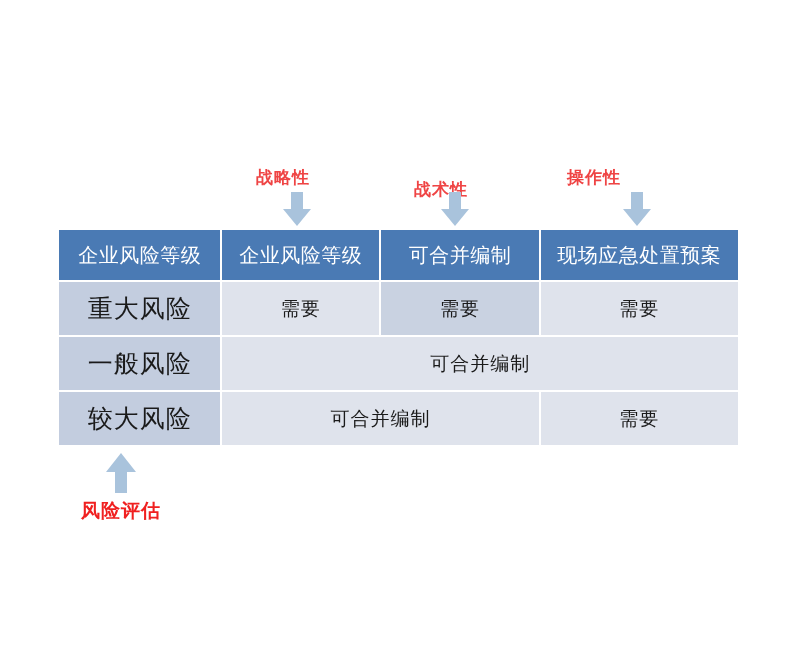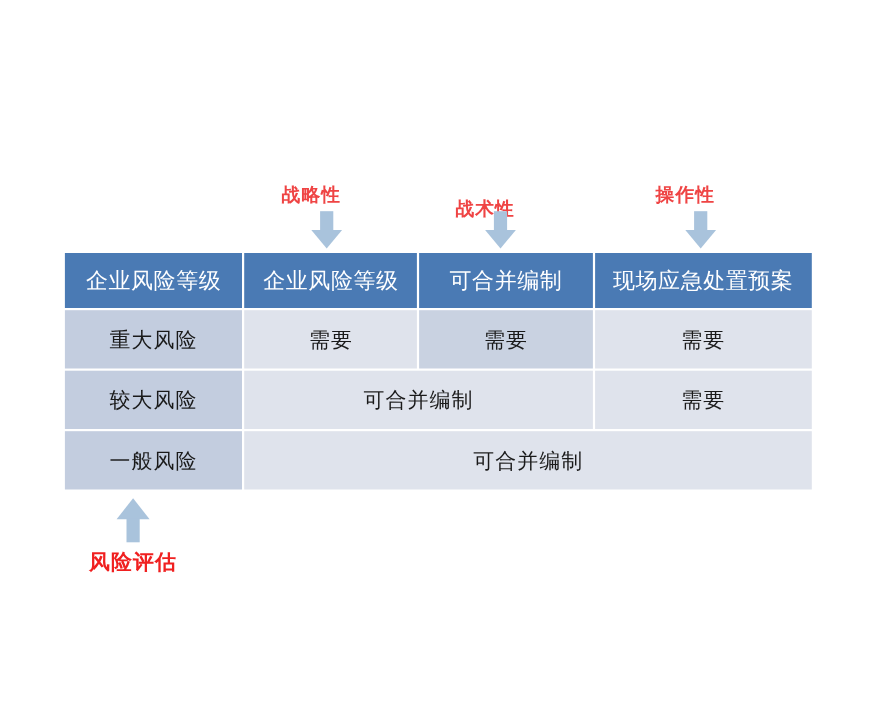--- a/index.html
+++ b/index.html
@@ -110,21 +110,21 @@
     font-size: 20px;
     font-family: "Liberation Sans", "DejaVu Sans", sans-serif;
     letter-spacing: 0.5px;
     white-space: nowrap;
   }
 
   .row-head {
     background: #c3cddf;
     color: #1a1a1a;
     height: 53px;
-    font-size: 19px;
+    font-size: 25px;
     letter-spacing: 1px;
     white-space: nowrap;
   }
 
   .cell-light {
     background: #dfe3ec;
     color: #1a1a1a;
     height: 53px;
     font-size: 19px;
     letter-spacing: 1px;
@@ -150,21 +150,21 @@
     transform: translateX(-50%);
   }
 </style>
 </head>
 <body>
 
 <div id="canvas">
 
   <div class="top-label" style="left:283px; top:166px;">战略性</div>
   <div class="top-label" style="left:441px; top:178px;">战术性</div>
-  <div class="top-label" style="left:623px; top:166px;">操作性</div>
+  <div class="top-label" style="left:594px; top:166px;">操作性</div>
 
   <div class="arrow-down" style="left:297px; top:192px;">
     <div class="shaft"></div>
     <div class="head"></div>
   </div>
   <div class="arrow-down" style="left:455px; top:192px;">
     <div class="shaft"></div>
     <div class="head"></div>
   </div>
   <div class="arrow-down" style="left:637px; top:192px;">
@@ -182,28 +182,28 @@
       </tr>
     </thead>
     <tbody>
       <tr>
         <td class="row-head">重大风险</td>
         <td class="cell-light">需要</td>
         <td class="cell-dark">需要</td>
         <td class="cell-light">需要</td>
       </tr>
       <tr>
+        <td class="row-head">一般风险</td>
+        <td class="cell-light" colspan="3">可合并编制</td>
+      </tr>
+      <tr>
         <td class="row-head">较大风险</td>
         <td class="cell-light" colspan="2">可合并编制</td>
         <td class="cell-light">需要</td>
       </tr>
-      <tr>
-        <td class="row-head">一般风险</td>
-        <td class="cell-light" colspan="3">可合并编制</td>
-      </tr>
     </tbody>
   </table>
 
   <div class="arrow-up" style="left:121px; top:453px;">
     <div class="head"></div>
     <div class="shaft"></div>
   </div>
 
   <div id="risk-assessment-label" style="left:121px; top:498px;">风险评估</div>
 

